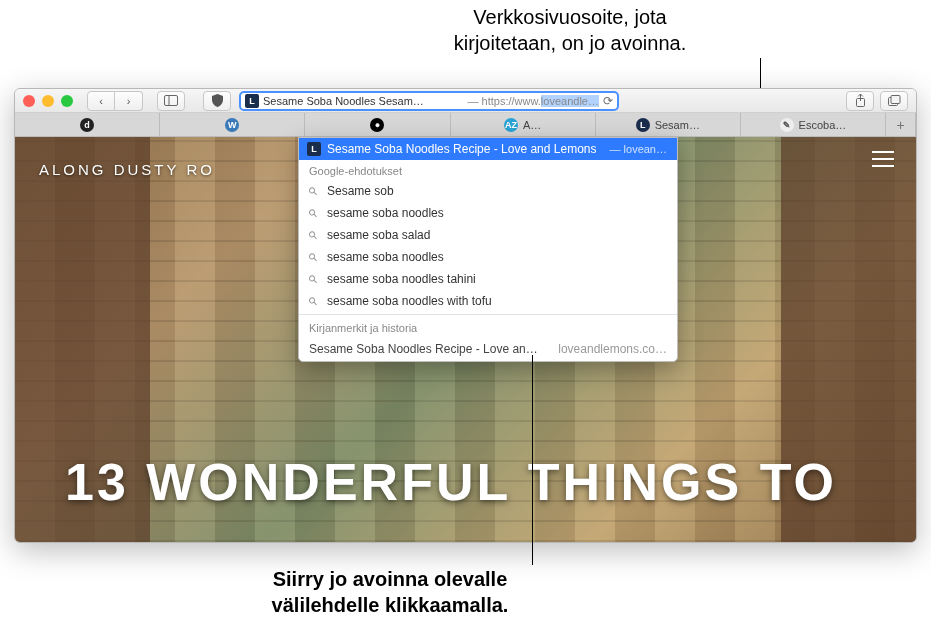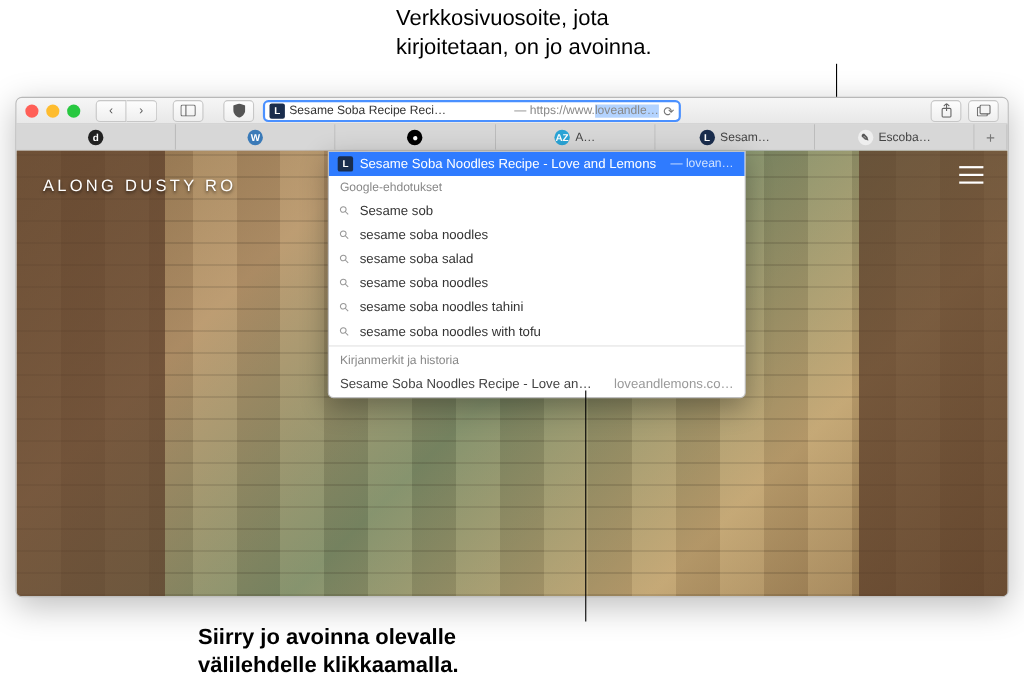--- a/index.html
+++ b/index.html
@@ -8,20 +8,21 @@
   background: #fff;
   width: 931px;
   height: 622px;
   position: relative;
   overflow: hidden;
 }
 .annotation {
   position: absolute;
   font-size: 20px;
   color: #000;
+  text-align: center;
   line-height: 1.3;
   white-space: pre-line;
 }
 .annotation-top { top: 4px; left: 360px; width: 420px; }
 .annotation-bottom { bottom: 4px; left: 180px; width: 420px; font-weight: bold; }
 .callout-line {
   position: absolute;
   background: #000;
 }
 .callout-top { left: 760px; top: 58px; width: 1px; height: 70px; }
@@ -222,21 +223,21 @@
         </svg>
     </div>
     <div class="tb-btn shield-btn">
       <svg width="11" height="13" viewBox="0 0 11 13">
           <path d="M5.5 0 L11 2 V6 C11 9 8.5 12 5.5 13 C2.5 12 0 9 0 6 V2 Z" fill="#555"></path>
         </svg>
     </div>
 
     <div class="addr">
       <div class="fav">L</div>
-      <span class="addr-text">Sesame Soba Recipe Reci…</span>
+      <span class="addr-text">Sesame Soba Noodles Sesam…</span>
       <span class="addr-url"><span> — </span><span>https://www.</span><span class="sel">loveandle…</span></span>
       <span class="reload">⟳</span>
     </div>
 
     <div class="tb-spacer"></div>
     <div class="right-btns">
       <div class="tb-btn">
         <svg width="11" height="13" viewBox="0 0 11 13">
             <rect x="1.5" y="4.5" width="8" height="8" rx="1" fill="none" stroke="#666"></rect>
             <line x1="5.5" y1="0" x2="5.5" y2="7" stroke="#666"></line>
@@ -273,20 +274,21 @@
       <div class="tab">
         <div class="tfav" style="background: rgb(238, 238, 238); color: rgb(85, 85, 85);">✎</div>
         <span class="tlabel">Escoba…</span>
       </div>
       <div class="tab newtab">+</div>
     </div>
 
   <div class="content">
     <div class="bg-building"></div>
     <div class="hero-small">ALONG DUSTY RO</div>
+    <div class="hero-big">13 WONDERFUL THINGS TO</div>
     <div class="hamburger">
         <span></span>
         <span></span>
         <span></span>
       </div>
   </div>
 
   <div class="dropdown">
     <div class="dd-item highlight">
       <div class="dd-fav">L</div>

